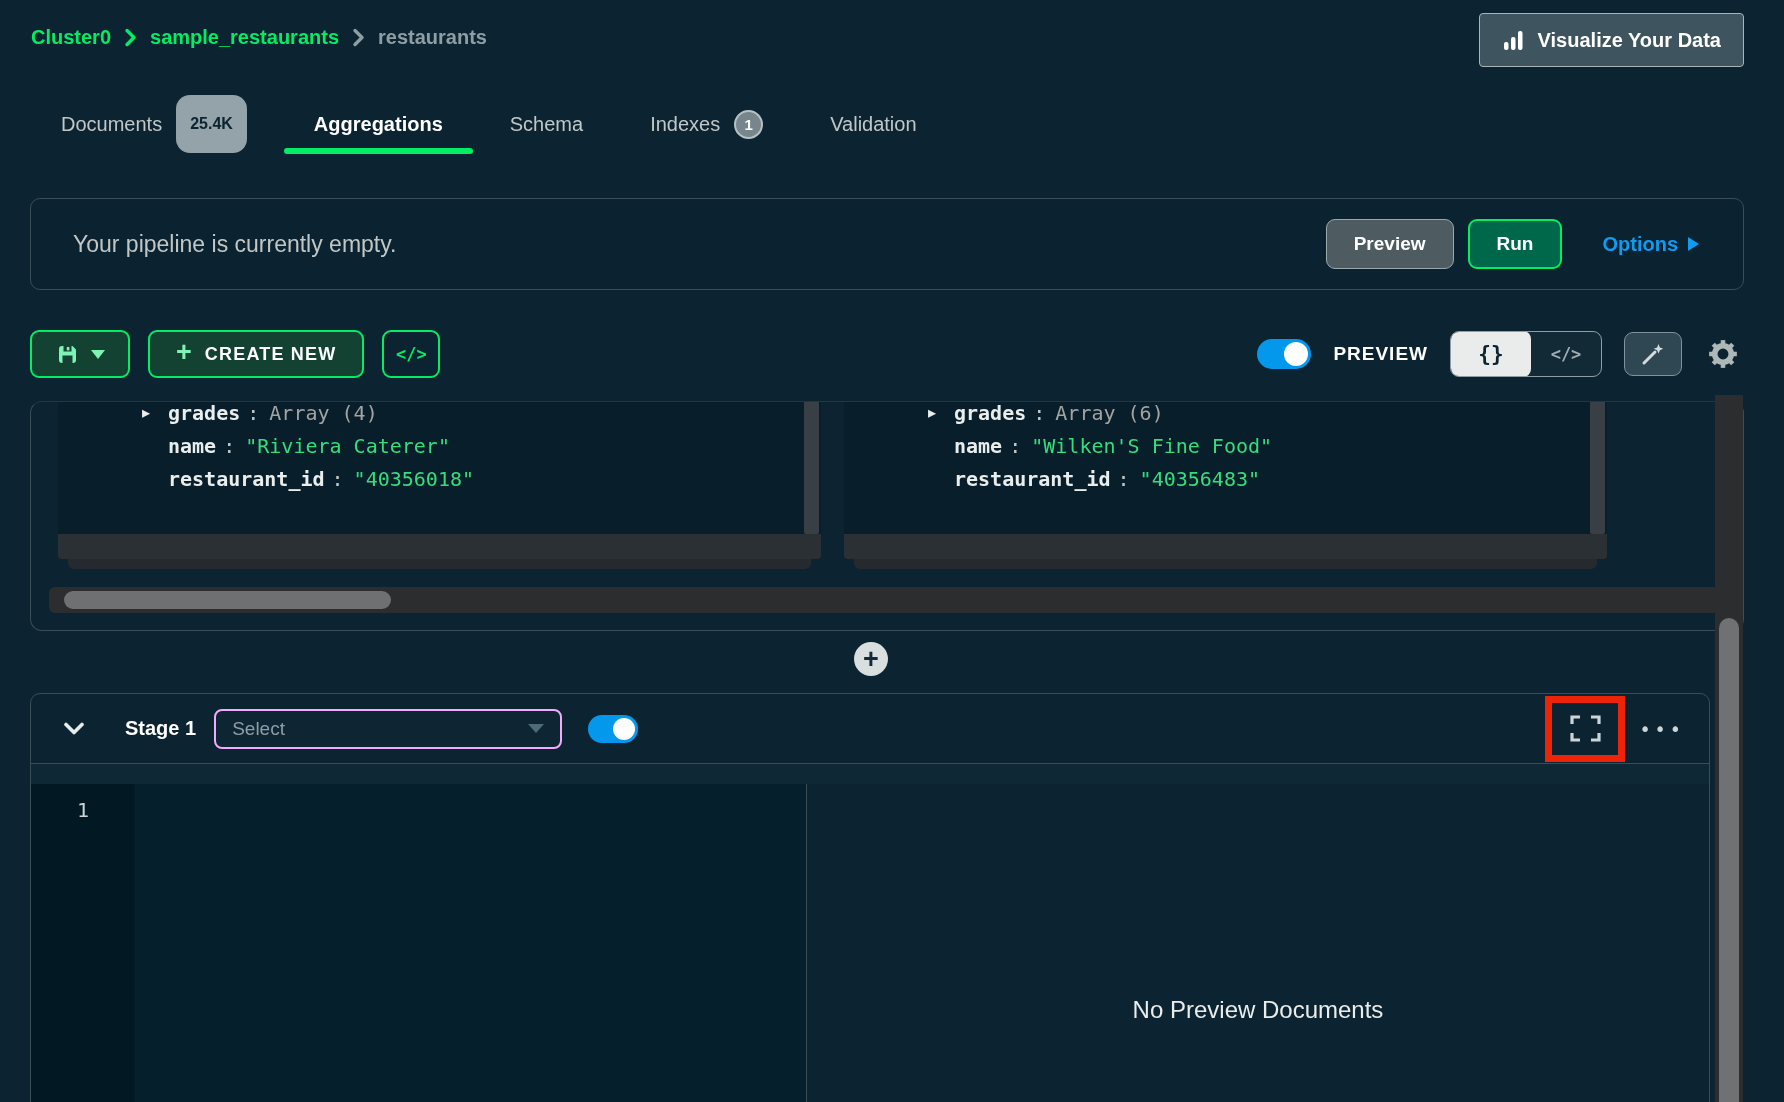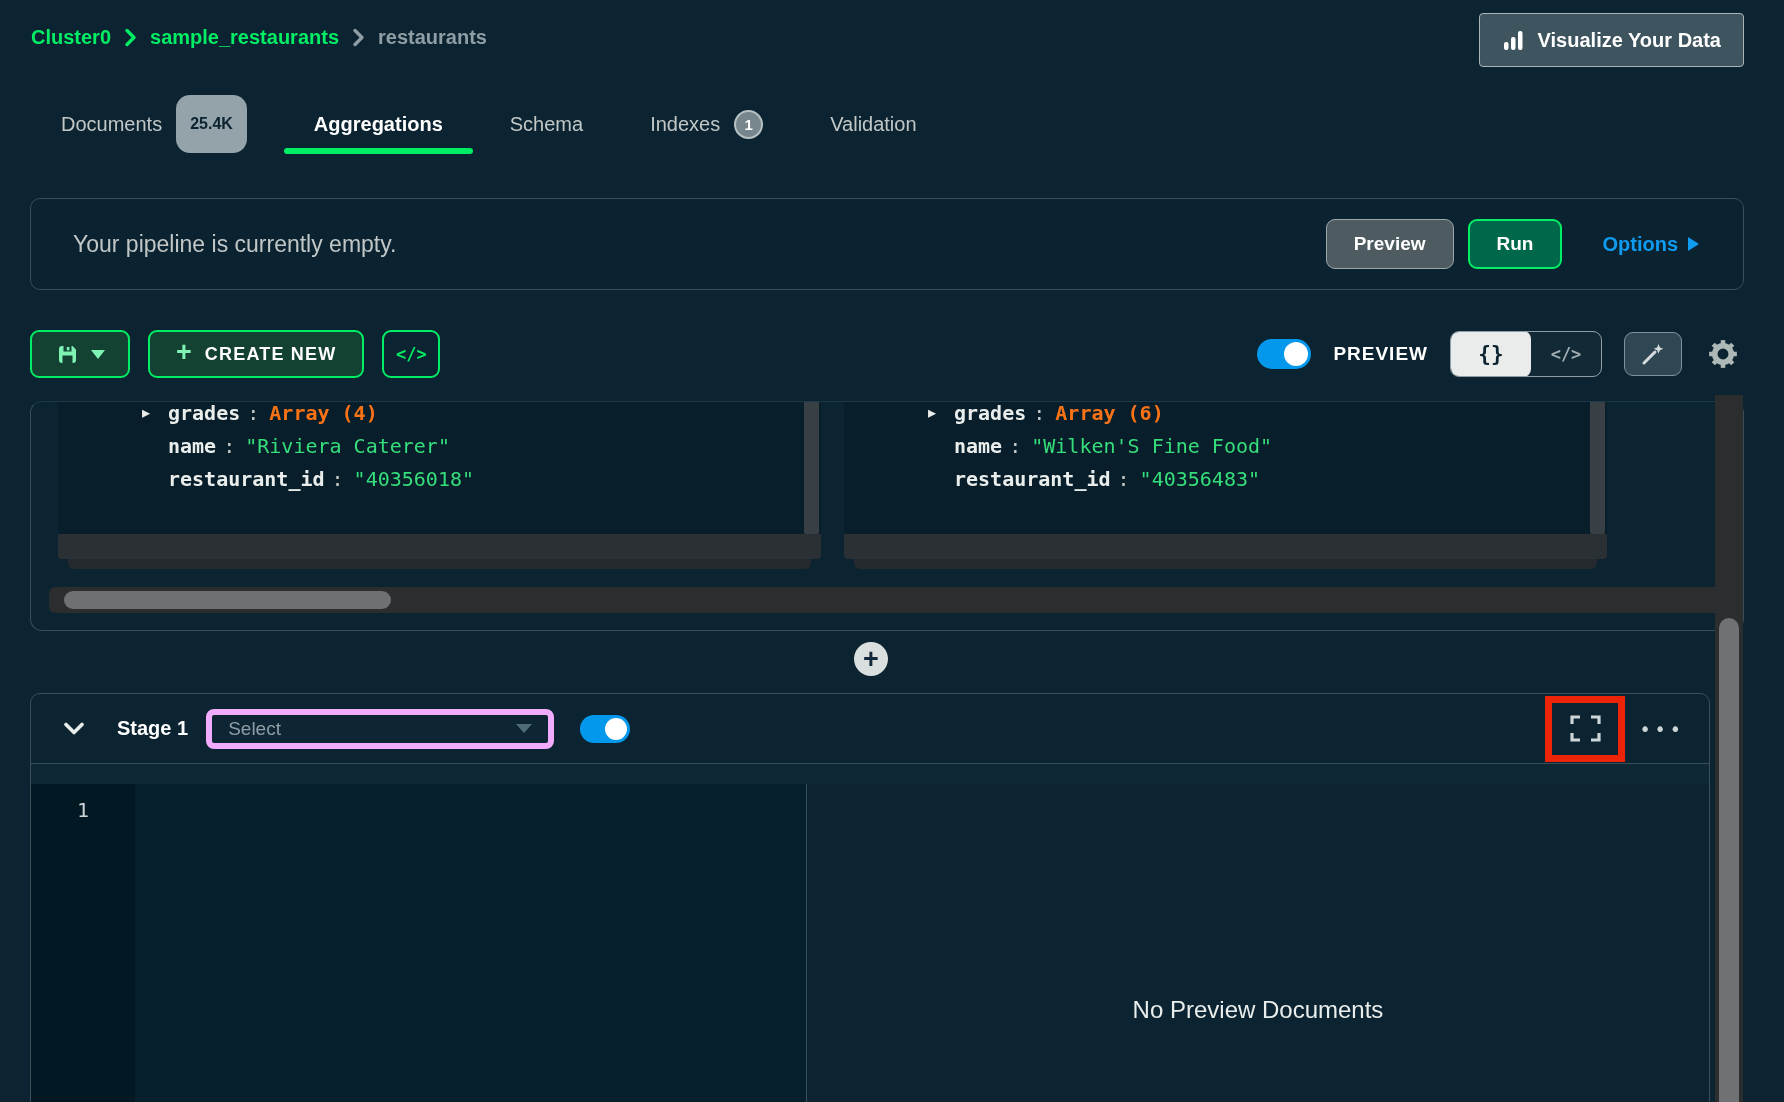--- a/index.html
+++ b/index.html
@@ -67,38 +67,38 @@
                 border:1px solid #3a4e58; border-top:1px solid #1d3osc946; border-top:1px solid #1d3946; border-radius:12px; overflow:hidden; }
   .doc-card { position:absolute; top:-6px; width:763px; }
   .doc-card.c1 { left:27px; }
   .doc-card.c2 { left:813px; }
   .card-body { position:relative; height:138px; background:#081f2b; }
   .doc-row { height:33px; display:flex; align-items:center; padding-left:110px;
              font-family:"DejaVu Sans Mono", monospace; font-size:20px; white-space:pre; }
   .expander { position:absolute; left:84px; font-family:"DejaVu Sans", sans-serif; font-size:16px; color:#e9edeb; cursor:pointer; }
   .dkey { font-weight:700; color:#e9edeb; }
   .dcolon { color:#c1c7c6; margin:0 10px 0 7px; }
-  .val-array { color:#f97316;font-weight:bold; }
+  .val-array { color:#a3a3a3; }
   .val-string { color:#35de7b; }
   .card-vscroll { position:absolute; top:0; right:2px; width:15px; height:138px; background:#394045; border-radius:2px; cursor:pointer; }
   .card-footer { height:25px; background:#2b3034; border-radius:0 0 4px 4px; }
   .card-shadow { height:10px; margin:0 10px; background:#242a2e; border-radius:0 0 6px 6px; }
   .hscroll { position:absolute; left:18px; top:185px; width:1680px; height:26px; background:#2c2d2e; border-radius:6px; }
   .hscroll .thumb { position:absolute; left:15px; top:4px; width:327px; height:18px; background:#6e7071; border-radius:9px; cursor:pointer; }
 
   
   .add-stage { position:absolute; left:854px; top:642px; width:34px; height:34px; border-radius:50%; background:#d9dfdf;
                color:#11293a; font-size:27px; font-weight:700; display:flex; align-items:center; justify-content:center; cursor:pointer; }
 
   
   .stage-panel { position:absolute; left:30px; top:693px; width:1680px; height:420px; background:#0c2431;
                  border:1px solid #3a4e58; border-radius:10px 10px 0 0; overflow:hidden; }
   .stage-header { height:70px; display:flex; align-items:center; padding-left:32px; border-bottom:1px solid #3a4e58; }
-  .stage-title { margin-left:32px; font-size:20px; font-weight:700; color:#fff; }
-  .stage-select { margin-left:18px; width:348px; height:40px; border:6px solid #f0abfc; border-radius:8px; background:#0e2634;
+  .stage-title { margin-left:40px; font-size:20px; font-weight:700; color:#fff; }
+  .stage-select { margin-left:18px; width:348px; height:40px; border:2px solid #f0abfc; border-radius:8px; background:#0e2634;
                   display:flex; align-items:center; padding:0 16px; cursor:pointer; }
   .select-value { font-size:19px; color:#8f9ea5; }
   .select-caret { margin-left:auto; width:0; height:0; border-left:8px solid transparent; border-right:8px solid transparent; border-top:9px solid #4f6b79; }
   .stage-toggle { margin-left:26px; width:50px; height:28px; border-radius:14px; background:#0498ec; position:relative; cursor:pointer; }
   .stage-toggle .knob { position:absolute; right:3px; top:3px; width:22px; height:22px; border-radius:50%; background:#fff; }
   .stage-header-right { margin-left:auto; display:flex; align-items:center; gap:14px; padding-right:24px; }
   .red-highlight { width:80px; height:66px; border:7px solid #ee2409; display:flex; align-items:center; justify-content:center; }
   .fullscreen-btn { width:58px; height:44px; display:flex; align-items:center; justify-content:center; cursor:pointer; }
   .ellipsis { font-size:19px; letter-spacing:4px; color:#cdd5d8; cursor:pointer; font-family:"DejaVu Sans", sans-serif; }
   .stage-strip { height:20px; background:#0f2836; }

